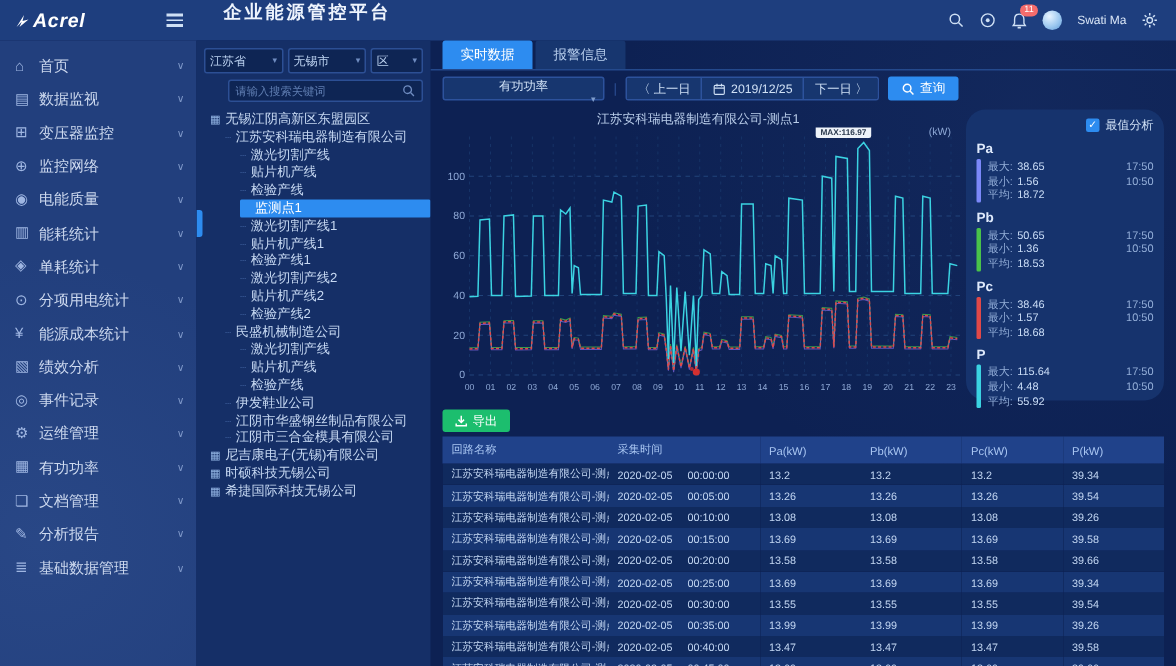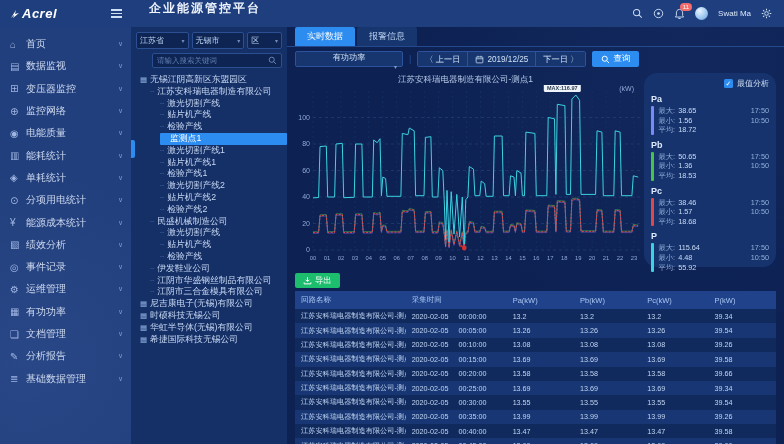--- a/index.html
+++ b/index.html
@@ -292,21 +292,20 @@
           <div class="tree-node" title="检验产线2" style="padding-left: 24px;"><span class="conn">┄</span><span>检验产线2</span></div>
           <div class="tree-node" title="民盛机械制造公司" style="padding-left: 14px;"><span class="conn">┄</span><span>民盛机械制造公司</span></div>
           <div class="tree-node" title="激光切割产线" style="padding-left: 24px;"><span class="conn">┄</span><span>激光切割产线</span></div>
           <div class="tree-node" title="贴片机产线" style="padding-left: 24px;"><span class="conn">┄</span><span>贴片机产线</span></div>
           <div class="tree-node" title="检验产线" style="padding-left: 24px;"><span class="conn">┄</span><span>检验产线</span></div>
           <div class="tree-node" title="伊发鞋业公司" style="padding-left: 14px;"><span class="conn">┄</span><span>伊发鞋业公司</span></div>
           <div class="tree-node" title="江阴市华盛钢丝制品有限公司" style="padding-left: 14px;"><span class="conn">┄</span><span>江阴市华盛钢丝制品有限公司</span></div>
           <div class="tree-node" title="江阴市三合金模具有限公司" style="padding-left: 14px;"><span class="conn">┄</span><span>江阴市三合金模具有限公司</span></div>
           <div class="tree-node" title="尼吉康电子(无锡)有限公司" style="padding-left: 4px;"><span class="bic">▦</span><span>尼吉康电子(无锡)有限公司</span></div>
           <div class="tree-node" title="时硕科技无锡公司" style="padding-left: 4px;"><span class="bic">▦</span><span>时硕科技无锡公司</span></div>
-          <div class="tree-node" title="华虹半导体(无锡)有限公司" style="padding-left: 4px;"><span class="bic">▦</span><span>华虹半导体(无锡)有限公司</span></div>
           <div class="tree-node" title="希捷国际科技无锡公司" style="padding-left: 4px;"><span class="bic">▦</span><span>希捷国际科技无锡公司</span></div>
         </div>
       <div class="collapse-tab"></div>
     </div>
 
     <main class="main">
       <div class="tabs" id="tabs">
           <div class="tab active">实时数据</div>
           <div class="tab">报警信息</div>
         </div>

